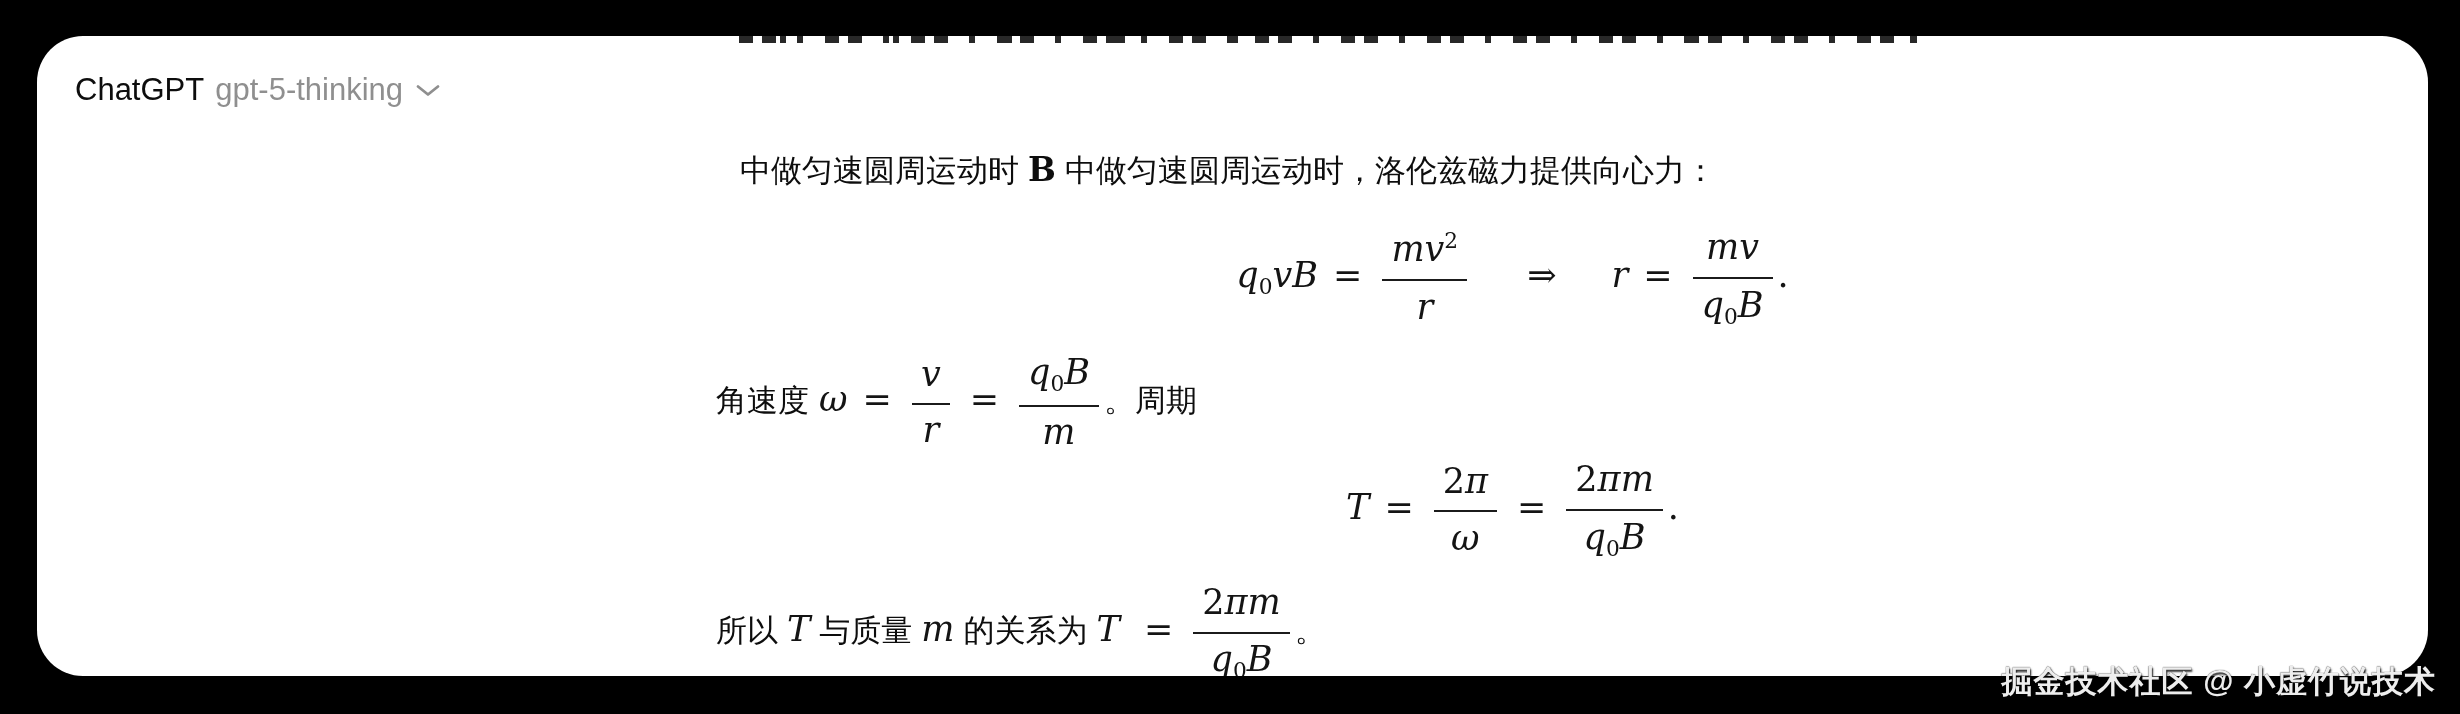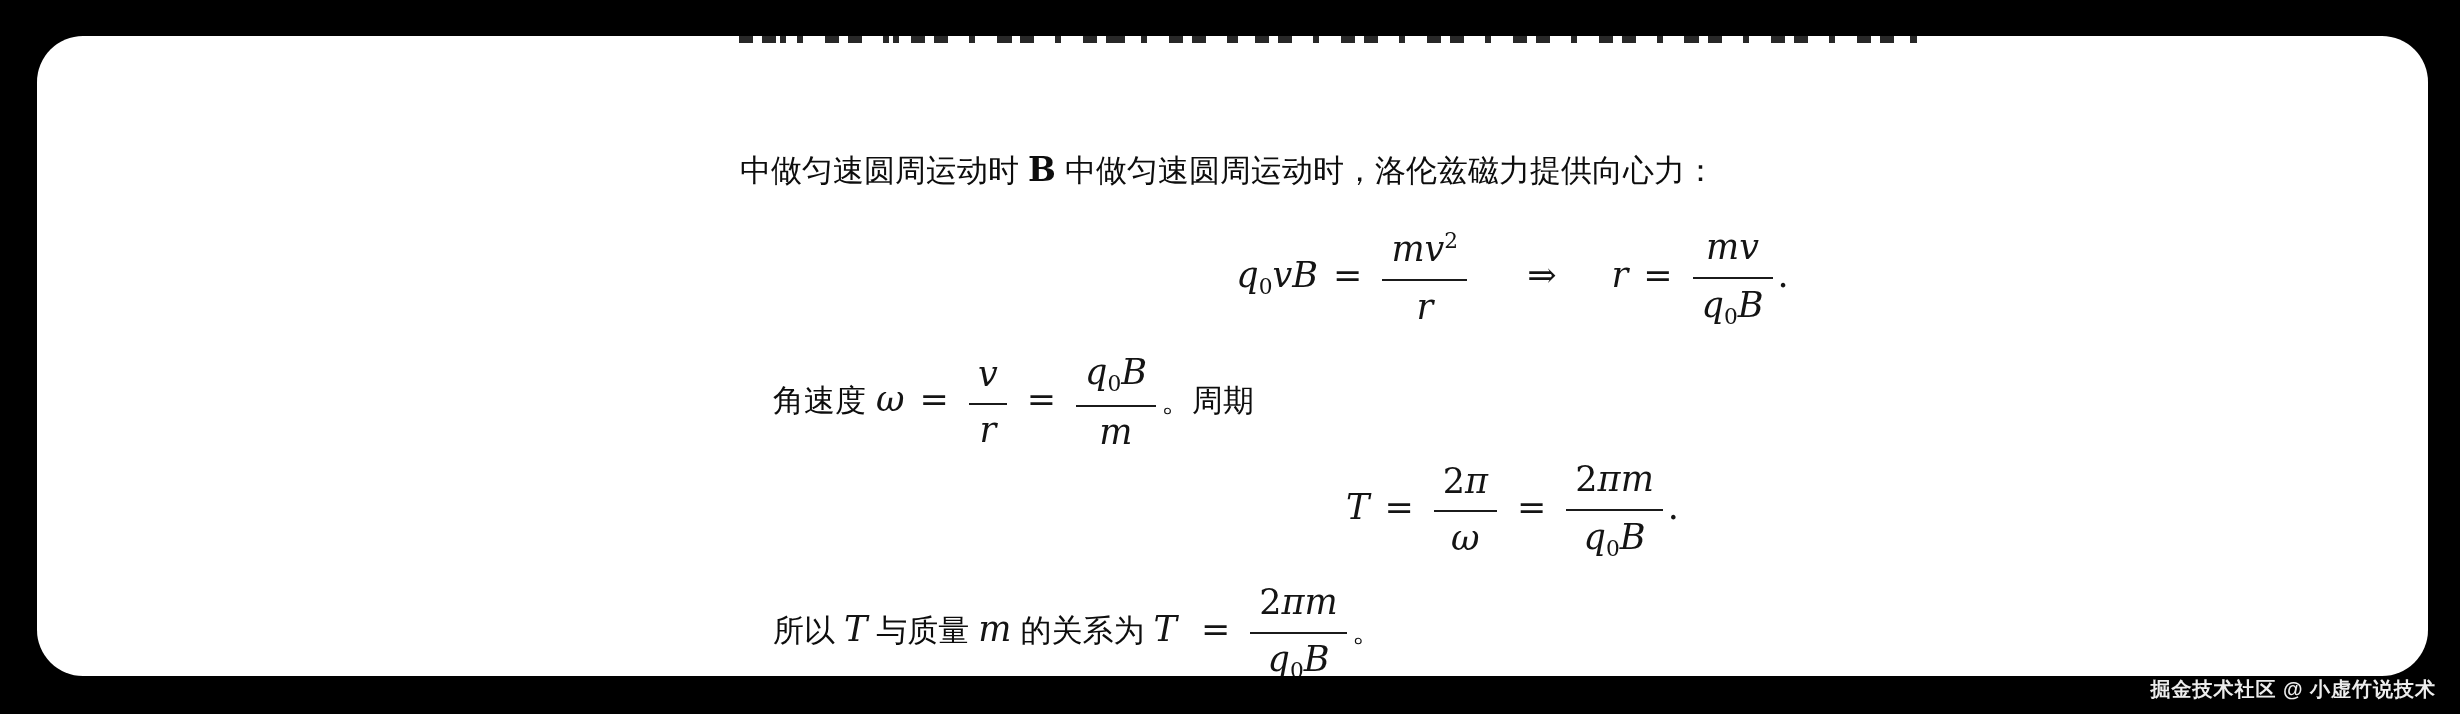--- a/index.html
+++ b/index.html
@@ -37,40 +37,47 @@
                  font-weight:700;font-size:45px;margin:0 11px;}
 
   .para{position:absolute;left:703px;top:114px;font-size:31px;color:#0d0d0d;white-space:nowrap;}
   .para .mbold{font-family:"DejaVu Serif","Liberation Serif",serif;font-weight:700;
                font-size:33px;margin:0 9px;}
 
   .disp{position:absolute;left:703px;width:1545px;text-align:center;font-size:35px;white-space:nowrap;}
   #eq1{top:192px;}
   #eq2{top:424px;}
 
-  .inline-line{position:absolute;left:736px;font-size:31px;color:#0d0d0d;white-space:nowrap;}
+  .inline-line{position:absolute;left:679px;font-size:31px;color:#0d0d0d;white-space:nowrap;}
   #omega-line{top:318px;}
   #final-line{top:548px;}
   .inline-line .math{font-size:35px;}
   .inline-line .lead{margin-right:10px;}
   .inline-line .ivar{font-family:"DejaVu Serif","Liberation Serif",serif;font-style:italic;
                      font-size:35px;color:#141414;margin:0 9px;}
 
-  .watermark{position:absolute;right:24px;bottom:11px;font-size:20px;font-weight:700;
+  .watermark{position:absolute;right:24px;bottom:11px;font-size:31px;font-weight:700;
              color:#ededed;letter-spacing:1px;white-space:nowrap;z-index:5;
              text-shadow:1px 2px 2px rgba(0,0,0,.9),0 0 1px #000;}
 </style>
 </head>
 <body>
 
 <div class="stage">
   <div class="card">
 
     <div class="remnant"></div>
 
+    <div class="selector">
+      <span class="brand">ChatGPT</span>
+      <span class="model">gpt-5-thinking</span>
+      <svg class="chev" width="26" height="15" viewBox="0 0 26 15">
+        <path d="M3 3.5 L13 11.5 L23 3.5" stroke="#8f8f8f" stroke-width="2.8" fill="none" stroke-linecap="round" stroke-linejoin="round"></path>
+      </svg>
+    </div>
 
 
     <div class="para"><span>中做匀速圆周运动时</span><span class="mbold">B</span><span>中做匀速圆周运动时，洛伦兹磁力提供向心力：</span></div>
 
     <div class="disp" id="eq1"><span class="math mi">q</span><span class="math msub">0</span><span class="math mi">vB</span><span class="math mrel">=</span><span class="frac"><span class="num"><span class="math mi">mv</span><span class="math msup">2</span></span><span class="den"><span class="math mi">r</span></span></span><span class="math arrow">⇒</span><span class="math mi">r</span><span class="math mrel">=</span><span class="frac"><span class="num"><span class="math mi">mv</span></span><span class="den"><span class="math mi">q</span><span class="math msub">0</span><span class="math mi">B</span></span></span><span class="math">.</span></div>
 
     <div class="inline-line" id="omega-line"><span class="lead">角速度</span><span class="math mi">ω</span><span class="math mrel">=</span><span class="frac math"><span class="num"><span class="mi">v</span></span><span class="den"><span class="mi">r</span></span></span><span class="math mrel">=</span><span class="frac math"><span class="num"><span class="mi">q</span><span class="msub">0</span><span class="mi">B</span></span><span class="den"><span class="mi">m</span></span></span><span>。周期</span></div>
 
     <div class="disp" id="eq2"><span class="math mi">T</span><span class="math mrel">=</span><span class="frac"><span class="num"><span class="math">2</span><span class="math mi">π</span></span><span class="den"><span class="math mi">ω</span></span></span><span class="math mrel">=</span><span class="frac"><span class="num"><span class="math">2</span><span class="math mi">π</span><span class="math mi">m</span></span><span class="den"><span class="math mi">q</span><span class="math msub">0</span><span class="math mi">B</span></span></span><span class="math">.</span></div>
 

